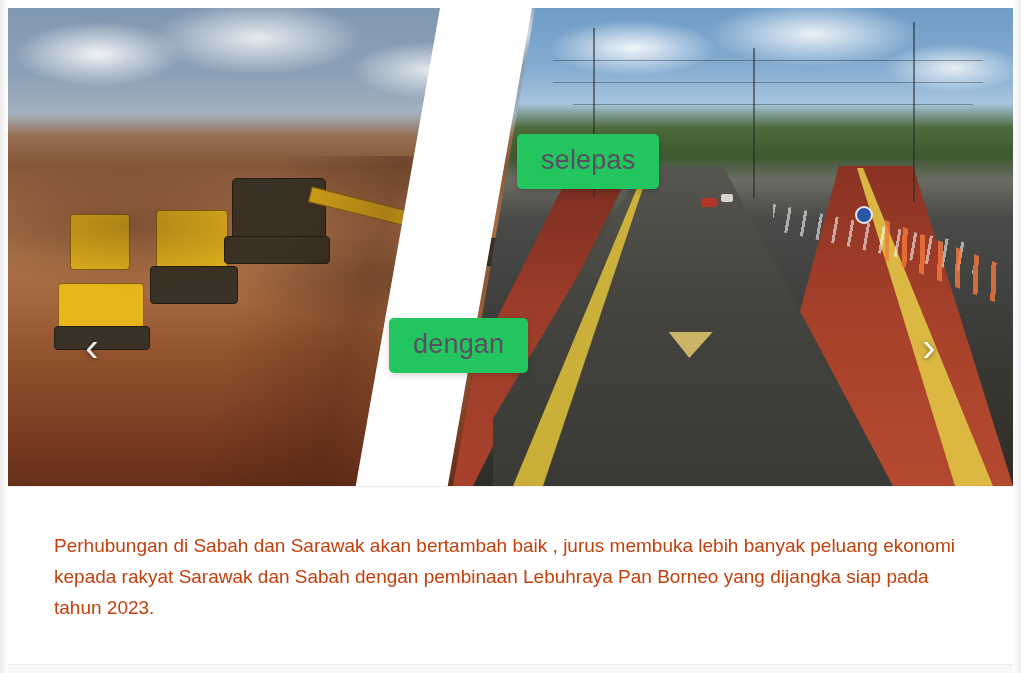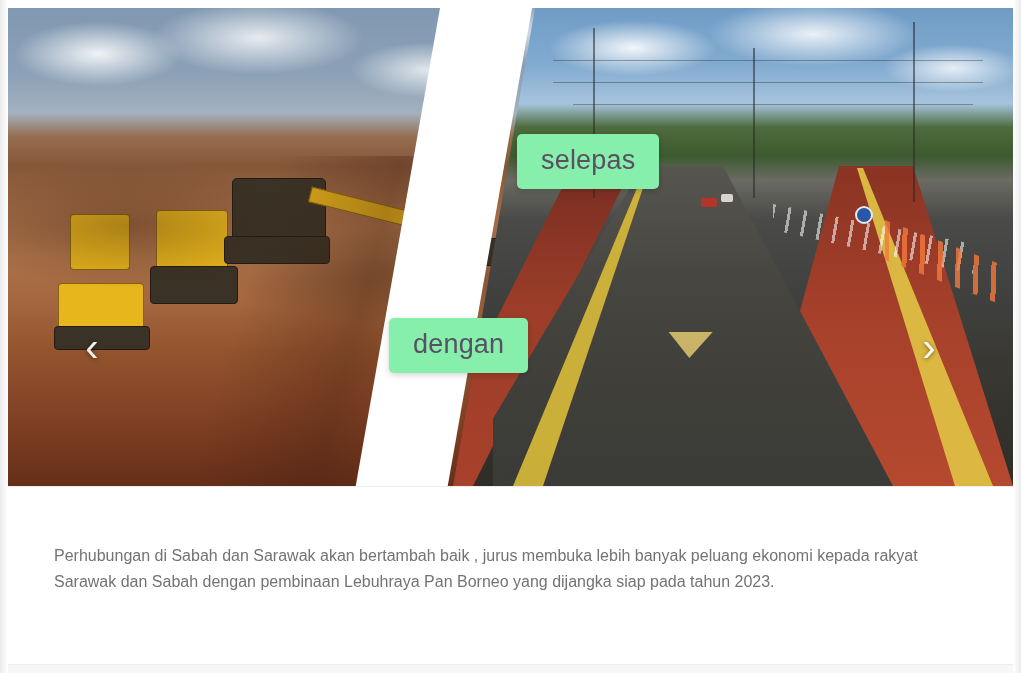--- a/index.html
+++ b/index.html
@@ -210,21 +210,21 @@
   }
   .hero-seam-inner {
     position: absolute;
     top: 0; left: 0;
     width: 92px; height: 478px;
     background: linear-gradient(to right, rgba(255,255,255,0) 0%, #ffffff 35%, #ffffff 65%, rgba(255,255,255,0) 100%);
   }
   
   .tag {
     position: absolute;
-    background: #86efac;
+    background: #22c55e;
     color: #5b4f63;
     font-size: 27px;
     letter-spacing: .2px;
     padding: 11px 24px 13px;
     border-radius: 5px;
     box-shadow: 0 2px 6px rgba(0,0,0,0.18);
     font-family: "Liberation Sans", sans-serif;
   }
   .tag-selepas { left: 509px; top: 126px; }
   .tag-sebelum { left: 381px; top: 310px; }
@@ -262,23 +262,23 @@
     left: 8px;
     top: 486px;
     width: 1005px;
     height: 179px;
     background: #ffffff;
     border-top: 1px solid #ececec;
     box-sizing: border-box;
     padding: 44px 46px 0 46px;
   }
   .caption p {
-    margin: 12px 0 18px 0;
-    color: #737373;
-    font-size: 16px;
+    margin: 0 0 18px 0;
+    color: #c2410c;
+    font-size: 19px;
     line-height: 1.62;
   }
   .edge-shadow {
     position: absolute;
     left: 0; top: 0; width: 8px; height: 673px;
     background: linear-gradient(to right, rgba(0,0,0,0.08), rgba(0,0,0,0));
   }
   .edge-shadow.right { left: auto; right: 0; background: linear-gradient(to left, rgba(0,0,0,0.08), rgba(0,0,0,0)); }
   .bottom-strip {
     position: absolute;

